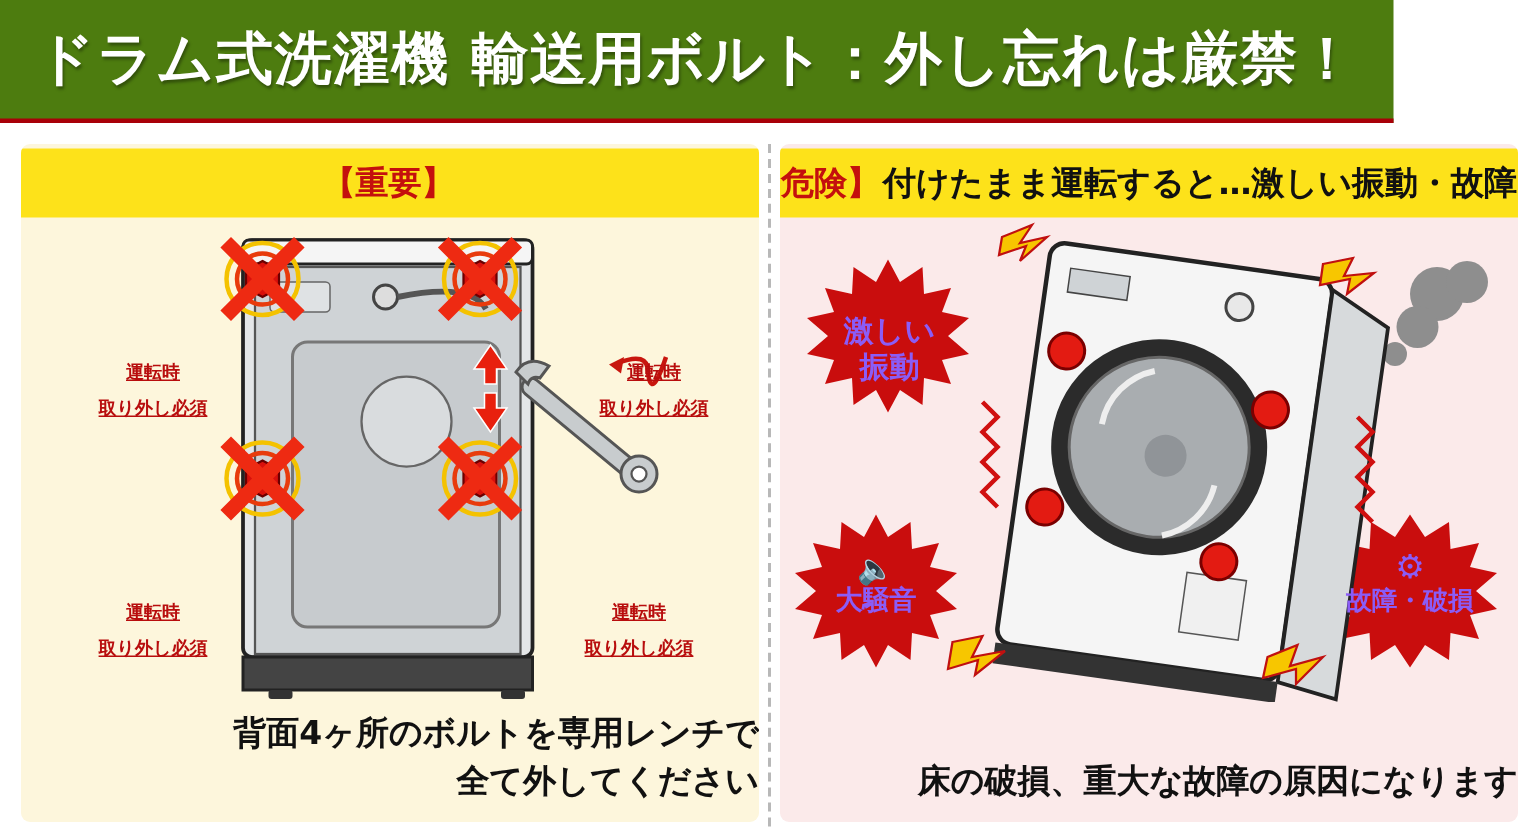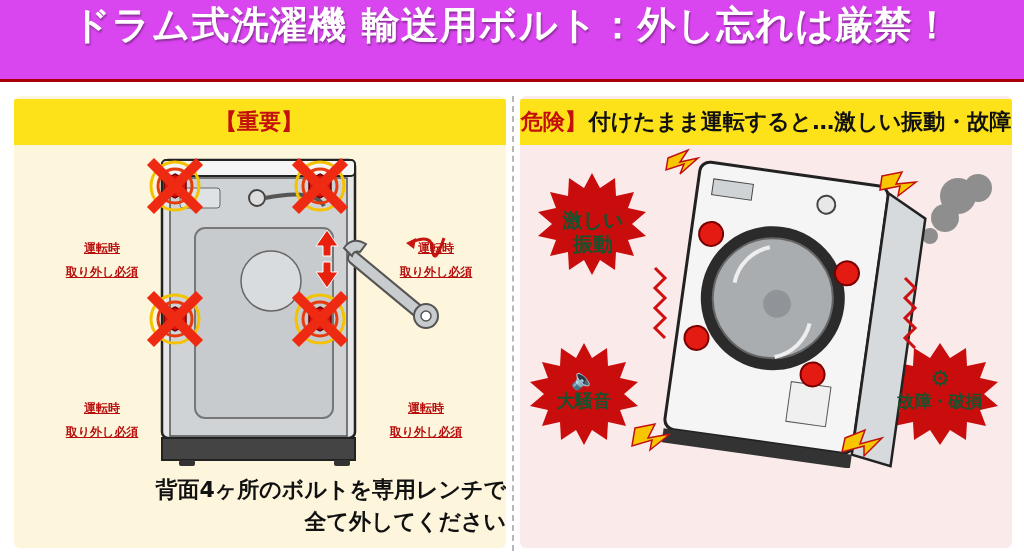--- a/index.html
+++ b/index.html
@@ -1,28 +1,28 @@
 <!DOCTYPE html>
 <html><head>
 <meta charset="utf-8">
 <style>
   * { box-sizing: border-box; margin: 0; padding: 0; }
   html, body { width: 1024px; height: 559px; overflow: hidden; background: #ffffff; font-family: "DejaVu Sans", "Liberation Sans", sans-serif; }
-  .title-bar { position: absolute; left: 0; top: 0; width: 1024px; height: 82px; background: #d946ef; border-bottom: 3px solid #a80008; display: flex; align-items: flex-start; justify-content: center; }
+  .title-bar { position: absolute; left: 0; top: 0; width: 929px; height: 82px; background: #4d7c0f; border-bottom: 3px solid #a80008; display: flex; align-items: center; justify-content: center; }
   .title-bar h1 { color: #fff; font-size: 38px; font-weight: bold; letter-spacing: 1px; text-shadow: 1px 2px 2px rgba(0,0,0,0.35); }
   .panel { position: absolute; top: 96px; height: 452px; border-radius: 6px; overflow: hidden; }
   .panel.left { left: 14px; width: 492px; background: #fdf6dc; }
   .panel.right { left: 520px; width: 492px; background: #fbeaea; }
   .divider { position: absolute; left: 512px; top: 96px; height: 455px; border-left: 2px dashed #b8b8b8; }
   .band { position: absolute; left: 0; top: 3px; width: 100%; height: 46px; background: #fde21a; display: flex; align-items: center; justify-content: center; font-size: 22px; font-weight: bold; color: #111; white-space: nowrap; }
   .band .tag { color: #c4100d; margin-right: 2px; }
   .illus { position: absolute; left: 0; top: 52px; width: 100%; height: 320px; }
   .caption { position: absolute; left: 0; bottom: 10px; width: 100%; text-align: right; font-size: 22px; font-weight: bold; color: #111; line-height: 32px; }
   .callout { position: absolute; color: #b80d0d; font-weight: bold; font-size: 12px; line-height: 24px; text-align: center; text-decoration: underline; }
-  .burst-label { position: absolute; color: #14532d; font-weight: bold; text-align: center; }
+  .burst-label { position: absolute; color: #8b5cf6; font-weight: bold; text-align: center; }
 </style>
 </head>
 <body>
 
 <div class="title-bar">
   <h1>ドラム式洗濯機 輸送用ボルト：外し忘れは厳禁！</h1>
 </div>
 
 <div class="divider"></div>
 
@@ -167,14 +167,15 @@
   <div class="burst-label" style="left:26px; top:272px; width:76px; font-size:18px; line-height:22px;">
     <div style="font-size:20px;">🔈</div>
     <div>大騒音</div>
   </div>
   <div class="burst-label" style="left:370px; top:272px; width:100px; font-size:17px; line-height:22px;">
     <div style="font-size:22px;">⚙</div>
     <div>故障・破損</div>
   </div>
 
   <div class="caption">
+    <div>床の破損、重大な故障の原因になります</div>
   </div>
 </div>
 
 </body></html>

